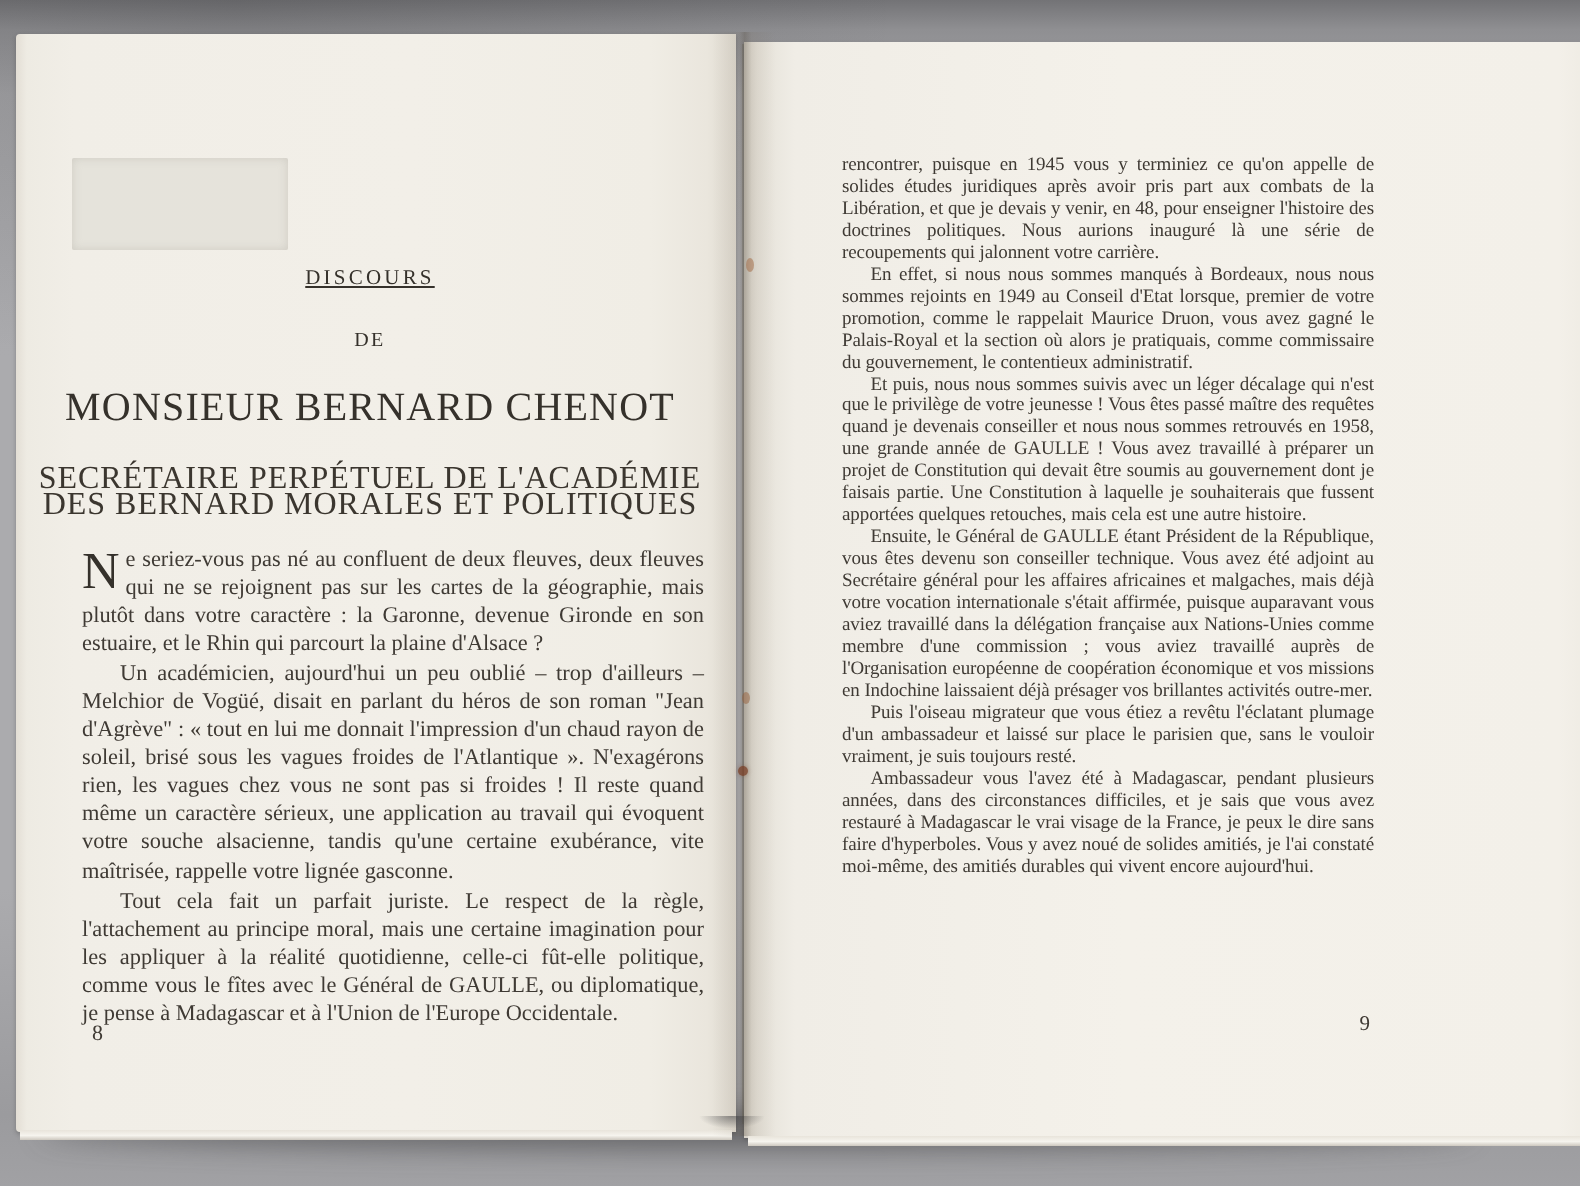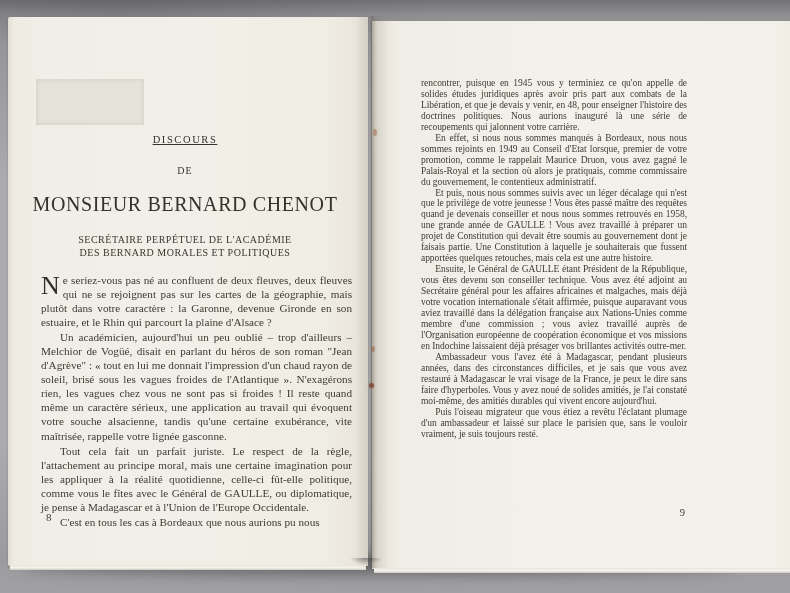--- a/index.html
+++ b/index.html
@@ -35,21 +35,21 @@
   .fox2{left:363px;top:330px;width:4px;height:6px;background:rgba(150,96,60,.5);}
   .fox3{left:361px;top:367px;width:5px;height:5px;background:rgba(120,60,35,.75);box-shadow:0 0 2px rgba(120,60,35,.4);}
 
   .sticker{position:absolute;left:28px;top:62px;width:108px;height:46px;
        background:rgba(216,212,205,.45);box-shadow:0 0 5px rgba(165,160,152,.35) inset;border-radius:1px;}
 
   .title-block{position:absolute;left:10px;top:117px;width:334px;text-align:center;color:#35312b;}
   .t-discours{font-size:10.5px;letter-spacing:1.6px;text-decoration:underline;}
   .t-de{font-size:10px;letter-spacing:1.2px;margin-top:20px;}
   .t-name{font-size:20px;letter-spacing:.6px;margin-top:17px;white-space:nowrap;}
-  .t-sub{font-size:10px;letter-spacing:.5px;line-height:13px;margin-top:17px;color:#3b362f;}
+  .t-sub{font-size:16px;letter-spacing:.5px;line-height:13px;margin-top:17px;color:#3b362f;}
 
   .body-left{position:absolute;left:33px;top:256px;width:311px;
        font-size:11.2px;line-height:14.05px;text-align:justify;}
   .body-left p{margin:0;}
   .salutation{margin-bottom:5px !important;}
   .body-left p.ind{text-indent:1.7em;}
   .body-left p+p{margin-top:1px;}
   .dropcap{float:left;font-size:26px;line-height:21px;padding:2px 3px 0 0;color:#35312b;}
 
   .pagenum-left{position:absolute;left:38px;top:494px;font-size:11px;}
@@ -79,37 +79,36 @@
         <div class="t-sub">
           <div>SECRÉTAIRE PERPÉTUEL DE L'ACADÉMIE</div>
           <div>DES BERNARD MORALES ET POLITIQUES</div>
         </div>
       </div>
 
       <div class="body-left">
         <p><span class="dropcap">N</span><span>e seriez-vous pas né au confluent de deux fleuves, deux fleuves qui ne se rejoignent pas sur les cartes de la géographie, mais plutôt dans votre caractère : la Garonne, devenue Gironde en son estuaire, et le Rhin qui parcourt la plaine d'Alsace ?</span></p>
         <p class="ind">Un académicien, aujourd'hui un peu oublié – trop d'ailleurs – Melchior de Vogüé, disait en parlant du héros de son roman "Jean d'Agrève" : « tout en lui me donnait l'impression d'un chaud rayon de soleil, brisé sous les vagues froides de l'Atlantique ». N'exagérons rien, les vagues chez vous ne sont pas si froides ! Il reste quand même un caractère sérieux, une application au travail qui évoquent votre souche alsacienne, tandis qu'une certaine exubérance, vite maîtrisée, rappelle votre lignée gasconne.</p>
         <p class="ind">Tout cela fait un parfait juriste. Le respect de la règle, l'attachement au principe moral, mais une certaine imagination pour les appliquer à la réalité quotidienne, celle-ci fût-elle politique, comme vous le fîtes avec le Général de GAULLE, ou diplomatique, je pense à Madagascar et à l'Union de l'Europe Occidentale.</p>
-        <p class="ind">C'est en tous les cas à Bordeaux que nous aurions pu nous</p>
       </div>
 
       <div class="pagenum-left">8</div>
     </div>
 
     <div class="page page-right">
       <div class="edge-right"></div>
       <div class="edge-bottom"></div>
 
       <div class="body-right">
         <p>rencontrer, puisque en 1945 vous y terminiez ce qu'on appelle de solides études juridiques après avoir pris part aux combats de la Libération, et que je devais y venir, en 48, pour enseigner l'histoire des doctrines politiques. Nous aurions inauguré là une série de recoupements qui jalonnent votre carrière.</p>
         <p class="ind">En effet, si nous nous sommes manqués à Bordeaux, nous nous sommes rejoints en 1949 au Conseil d'Etat lorsque, premier de votre promotion, comme le rappelait Maurice Druon, vous avez gagné le Palais-Royal et la section où alors je pratiquais, comme commissaire du gouvernement, le contentieux administratif.</p>
         <p class="ind">Et puis, nous nous sommes suivis avec un léger décalage qui n'est que le privilège de votre jeunesse ! Vous êtes passé maître des requêtes quand je devenais conseiller et nous nous sommes retrouvés en 1958, une grande année de GAULLE ! Vous avez travaillé à préparer un projet de Constitution qui devait être soumis au gouvernement dont je faisais partie. Une Constitution à laquelle je souhaiterais que fussent apportées quelques retouches, mais cela est une autre histoire.</p>
         <p class="ind">Ensuite, le Général de GAULLE étant Président de la République, vous êtes devenu son conseiller technique. Vous avez été adjoint au Secrétaire général pour les affaires africaines et malgaches, mais déjà votre vocation internationale s'était affirmée, puisque auparavant vous aviez travaillé dans la délégation française aux Nations-Unies comme membre d'une commission ; vous aviez travaillé auprès de l'Organisation européenne de coopération économique et vos missions en Indochine laissaient déjà présager vos brillantes activités outre-mer.</p>
+        <p class="ind">Puis l'oiseau migrateur que vous étiez a revêtu l'éclatant plumage d'un ambassadeur et laissé sur place le parisien que, sans le vouloir vraiment, je suis toujours resté.</p>
         <p class="ind">Ambassadeur vous l'avez été à Madagascar, pendant plusieurs années, dans des circonstances difficiles, et je sais que vous avez restauré à Madagascar le vrai visage de la France, je peux le dire sans faire d'hyperboles. Vous y avez noué de solides amitiés, je l'ai constaté moi-même, des amitiés durables qui vivent encore aujourd'hui.</p>
-        <p class="ind">Puis l'oiseau migrateur que vous étiez a revêtu l'éclatant plumage d'un ambassadeur et laissé sur place le parisien que, sans le vouloir vraiment, je suis toujours resté.</p>
       </div>
 
       <div class="pagenum-right">9</div>
     </div>
 
     <div class="gutter"></div>
     <div class="fold-line"></div>
     <div class="foxing fox1"></div>
     <div class="foxing fox2"></div>
     <div class="foxing fox3"></div>

